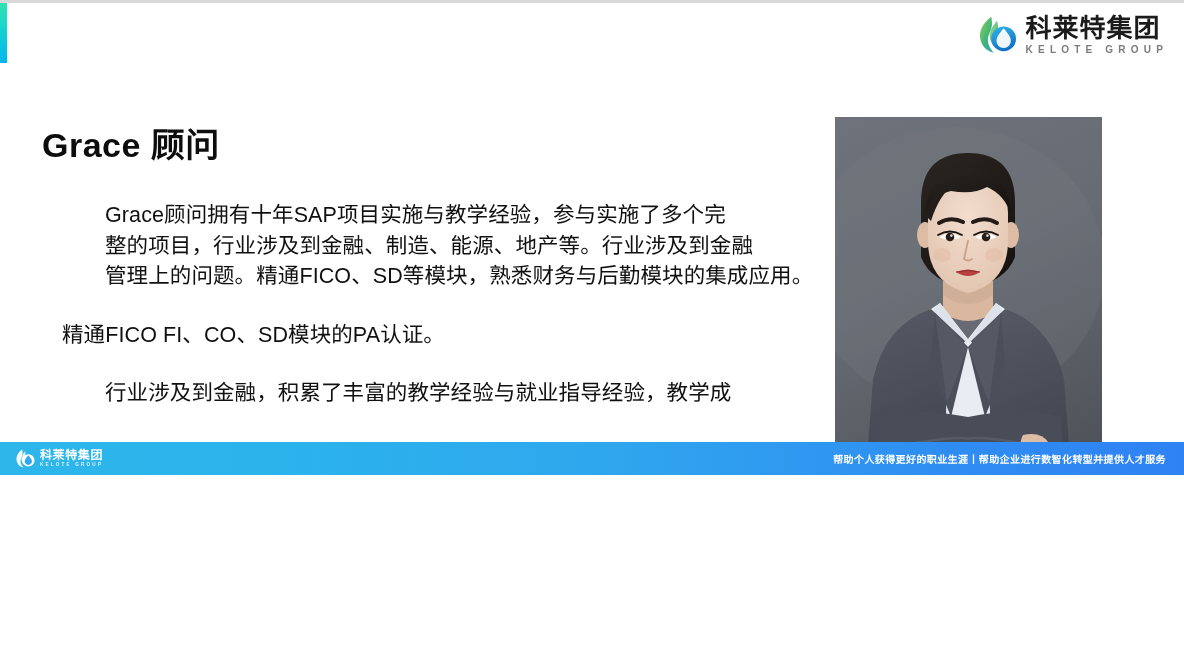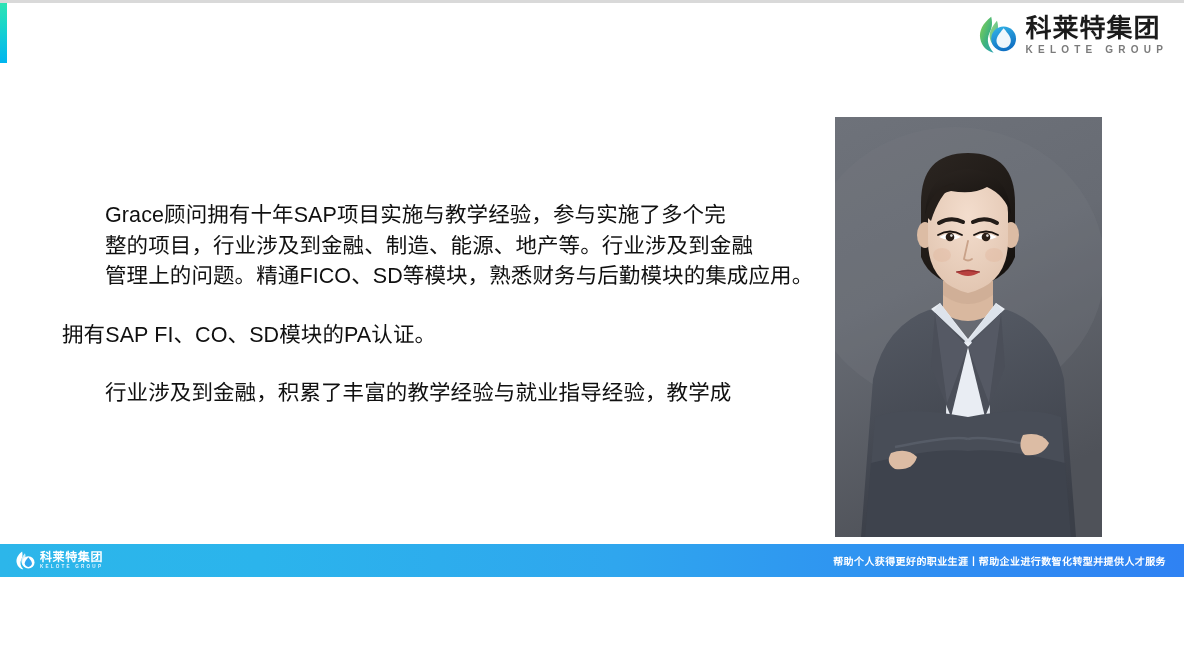--- a/index.html
+++ b/index.html
@@ -8,21 +8,21 @@
   html, body {
     width: 1184px;
     height: 667px;
     overflow: hidden;
     font-family: "Liberation Sans", "DejaVu Sans", sans-serif;
   }
 
   .slide {
     position: relative;
     width: 1184px;
-    height: 577px;
+    height: 475px;
     background: #ffffff;
     overflow: hidden;
   }
 
   
   .top-rule {
     position: absolute;
     top: 0; left: 0;
     width: 1184px;
     height: 3px;
@@ -179,33 +179,34 @@
         <circle cx="30" cy="26" r="13" fill="url(#gDrop)"></circle>
         <path d="M30 15 C25 21 22.5 24.5 22.5 28 C22.5 32.3 25.9 35.6 30 35.6 C34.1 35.6 37.5 32.3 37.5 28 C37.5 24.5 35 21 30 15 Z" fill="#ffffff" opacity="0.93"></path>
       </svg>
     </span>
     <span class="logo-wordmark">
       <span class="logo-cn">科莱特集团</span>
       <span class="logo-en">KELOTE GROUP</span>
     </span>
   </div>
 
+  <h1 class="page-title">Grace 顾问</h1>
 
   <div class="body-col">
 
     <p class="para indent">
       <span class="line">Grace顾问拥有十年SAP项目实施与教学经验，参与实施了多个完</span>
       <span class="line">整的项目，行业涉及到金融、制造、能源、地产等。行业涉及到金融</span>
       <span class="line">管理上的问题。精通FICO、SD等模块，熟悉财务与后勤模块的集成应用。</span>
     </p>
 
     <div class="para-gap-lg"></div>
 
     <p class="para">
-      <span class="line">拥有SAP FI、CO、SD模块的PA认证。</span>
+      <span class="line">精通FICO FI、CO、SD模块的PA认证。</span>
     </p>
 
     <div class="para-gap-md"></div>
 
     <p class="para indent">
       <span class="line">行业涉及到金融，积累了丰富的教学经验与就业指导经验，教学成</span>
     </p>
   </div>
 
   <div class="portrait">

